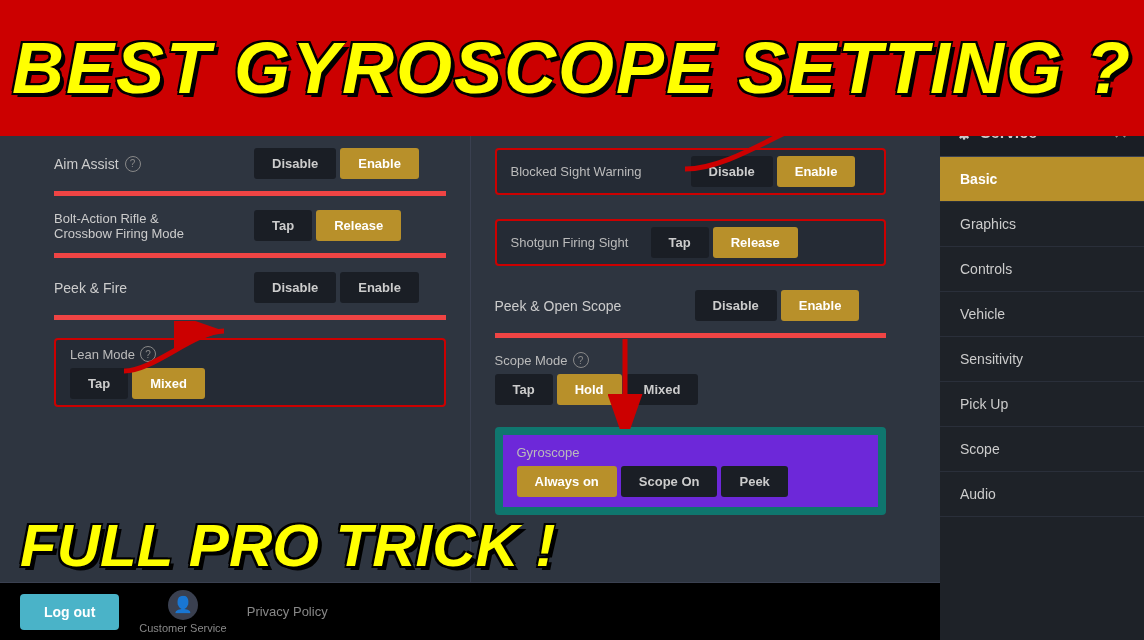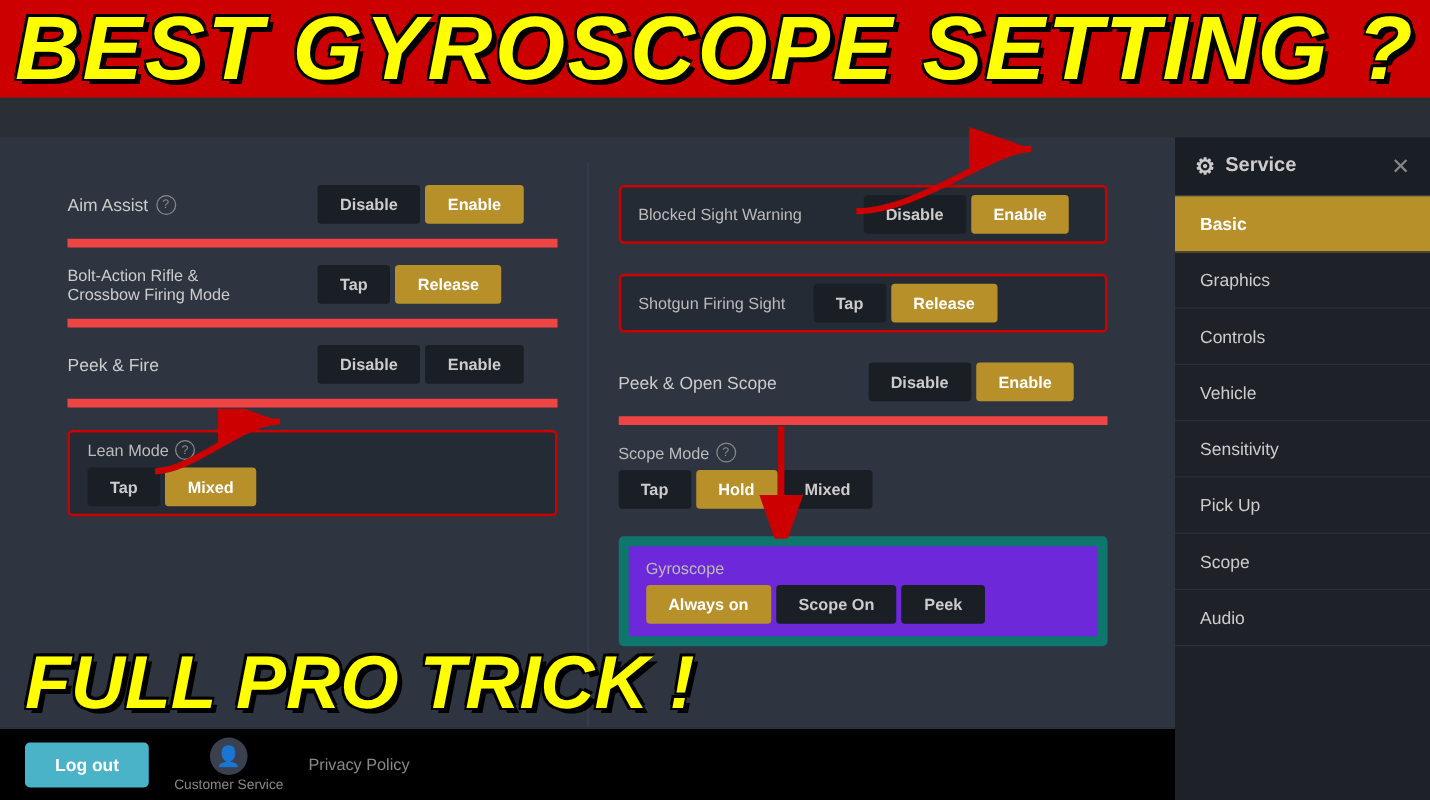--- a/index.html
+++ b/index.html
@@ -9,21 +9,21 @@
       overflow: hidden;
       font-family: Arial, sans-serif;
       background: #2a2f35;
       position: relative;
     }
 
     
     .top-banner {
       position: absolute;
       top: 0; left: 0; right: 0;
-      height: 78px;
+      height: 136px;
       background: #cc0000;
       display: flex;
       align-items: center;
       justify-content: center;
       z-index: 10;
     }
     .top-banner h1 {
       font-size: 72px;
       font-weight: 900;
       color: #ffff00;
@@ -51,21 +51,21 @@
       display: flex;
       flex-direction: column;
       gap: 18px;
     }
 
     .setting-row {
       display: flex;
       align-items: center;
       gap: 20px;
       padding-bottom: 12px;
-      border-bottom: 7px solid #ef4444;
+      border-bottom: 5px solid #ef4444;
     }
 
     .setting-label {
       color: #ccc;
       font-size: 14px;
       min-width: 180px;
       display: flex;
       align-items: center;
       gap: 6px;
     }

